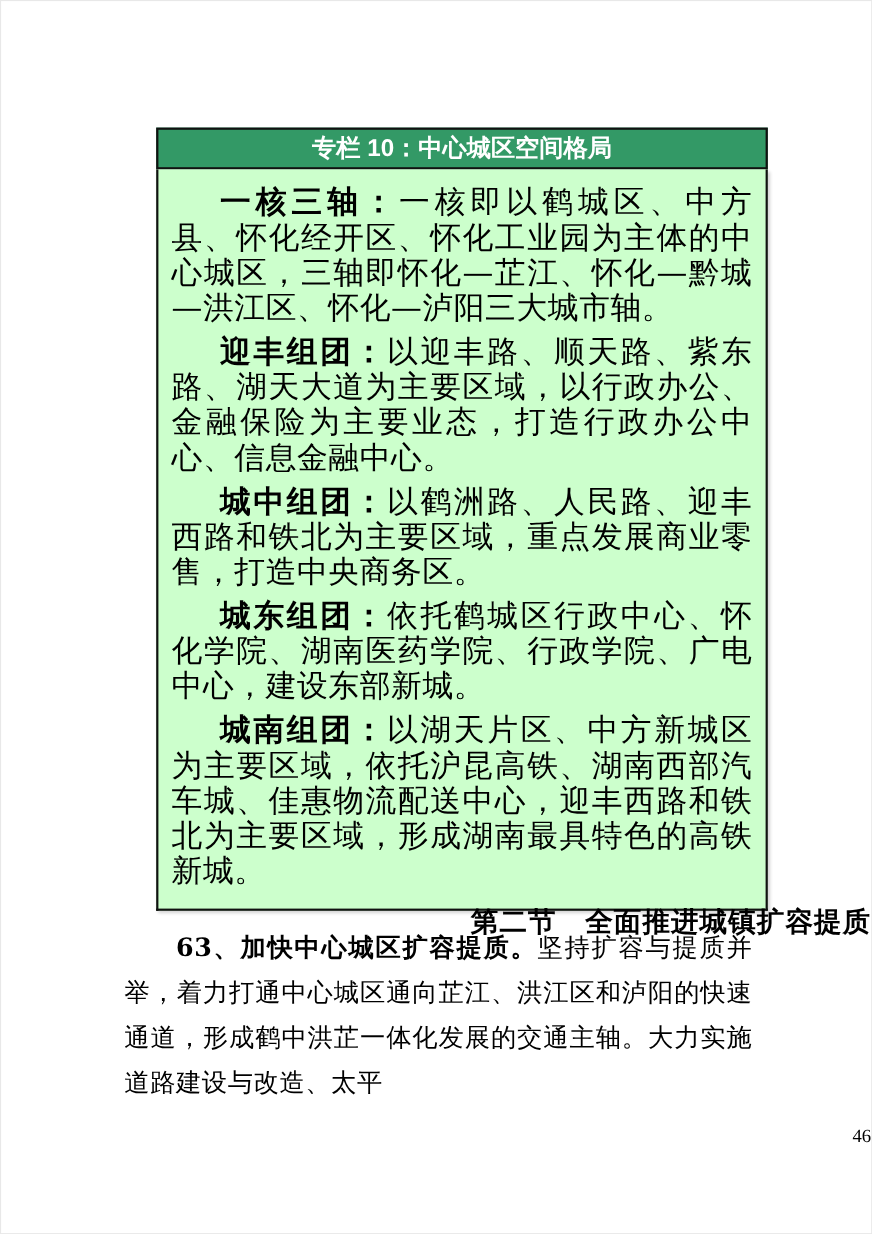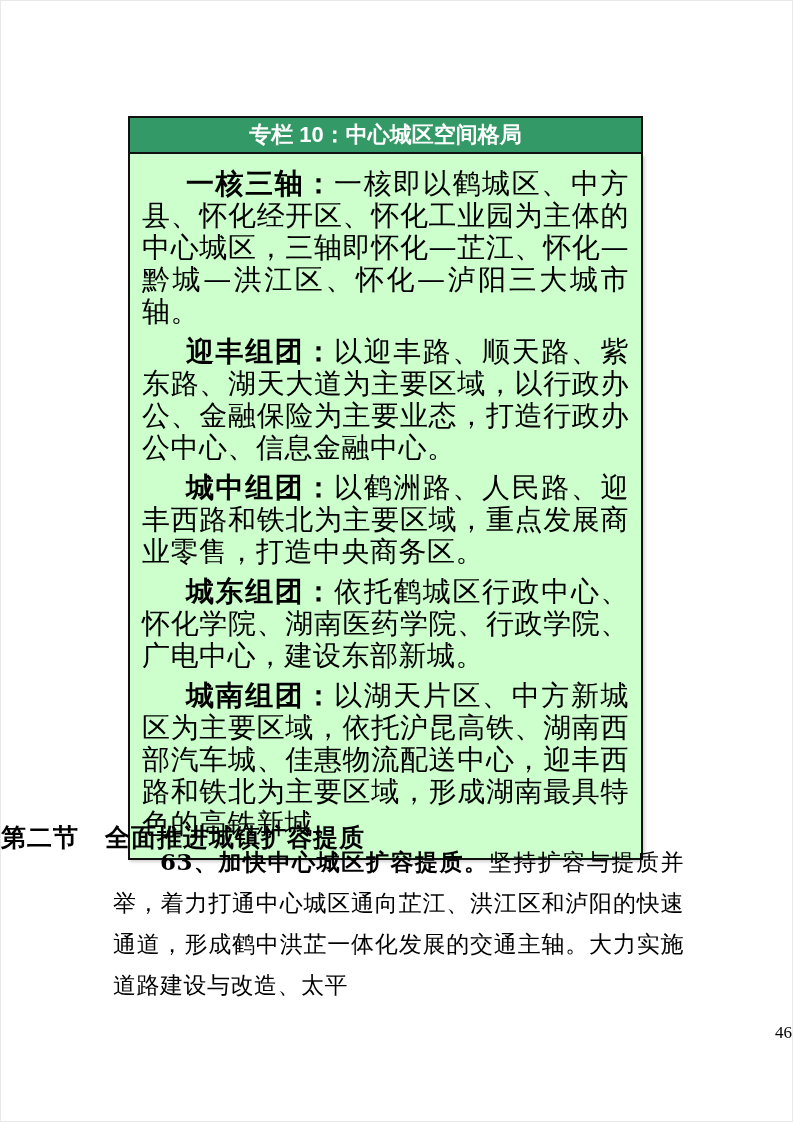--- a/index.html
+++ b/index.html
@@ -14,23 +14,23 @@
     height: 1122px;
     background: #ffffff;
     box-sizing: border-box;
     border: 1px solid #e8e8e8;
     overflow: hidden;
     color: #000000;
   }
   
   .panel {
     position: absolute;
-    left: 127px;
+    left: 141px;
     top: 115px;
-    width: 515px;
+    width: 556px;
     box-sizing: border-box;
   }
   .panel-header {
     box-sizing: border-box;
     background: var(--header-bg, #339966);
     border: 2px solid #111111;
     color: #ffffff;
     text-align: center;
     font-family: "Liberation Sans", "DejaVu Sans", sans-serif;
     font-weight: bold;
@@ -58,21 +58,21 @@
     font-family: "Liberation Sans", "DejaVu Sans", sans-serif;
     font-weight: bold;
   }
   
   .section-heading {
     position: absolute;
     left: 0;
     top: 820px;
     width: 100%;
     margin: 0;
-    text-align: left;
+    text-align: right;
     font-size: 25px;
     font-weight: bold;
     letter-spacing: 1px;
   }
   
   .body-para {
     position: absolute;
     left: 112px;
     top: 840px;
     width: 571px;

